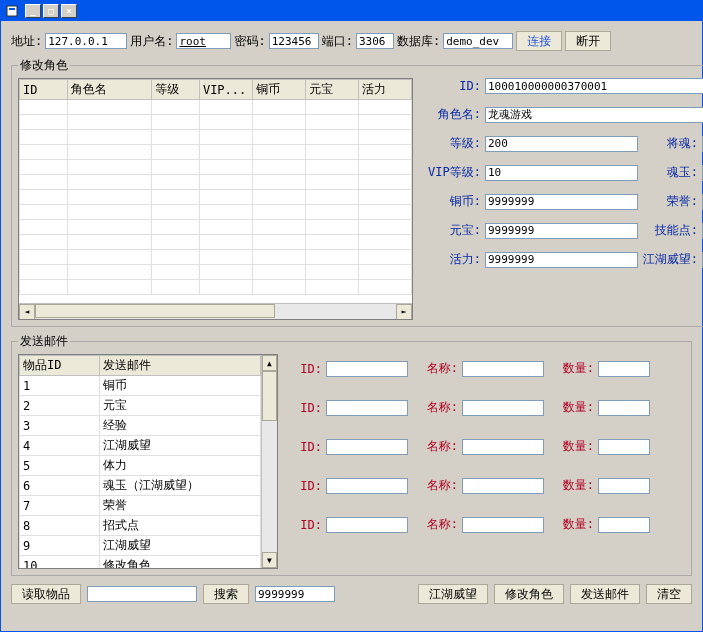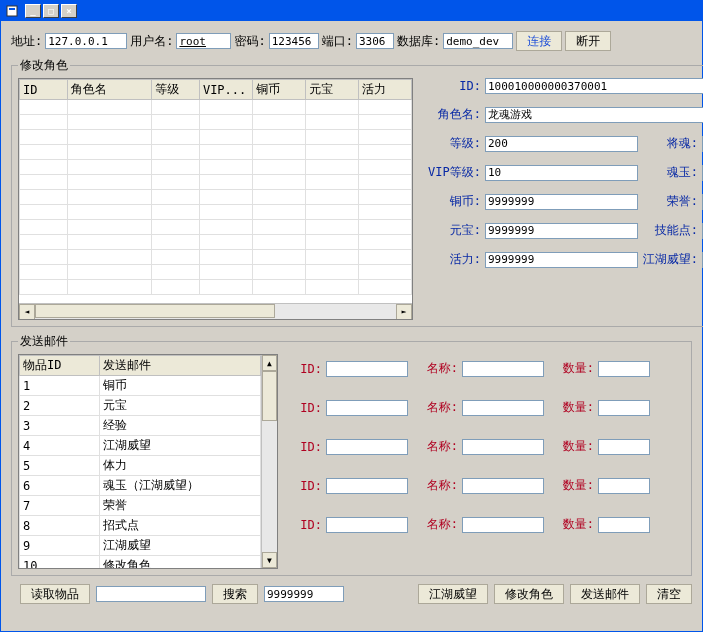--- a/index.html
+++ b/index.html
@@ -34,21 +34,21 @@
 .mailpane { display: flex; gap: 8px; }
 .itemgrid { width: 260px; height: 215px; background: #fff; border: 1px solid #808080; position: relative; overflow: hidden; }
 .vscroll { position: absolute; top: 0; right: 0; bottom: 0; width: 16px; background: #e8e8e8; border-left: 1px solid #c0c0c0; display: flex; flex-direction: column; }
 .vscroll .sbtn { height: 16px; background: #ece9d8; border: 1px solid #aca899; display: flex; align-items: center; justify-content: center; font-size: 8px; }
 .vscroll .track { flex: 1; position: relative; }
 .vscroll .thumb { position: absolute; top: 0; left: 0; right: 0; height: 50px; background: #ece9d8; border: 1px solid #aca899; }
 .mailform { flex: 1; }
 .mrow { display: flex; align-items: center; gap: 4px; margin-bottom: 22px; margin-top: 6px; }
 .mrow .lblred { width: 36px; }
 .mrow input { width: 82px; }
-.bottombar { display: flex; align-items: center; gap: 6px; margin-top: 8px; margin-left: 9px; }
+.bottombar { display: flex; align-items: center; gap: 6px; margin-top: 8px; }
 .bottombar .sp { flex: 1; }
 </style>
 </head>
 <body>
 
 <div class="window">
   <div class="titlebar">
     <span class="icon">
       <svg viewBox="0 0 14 14" width="14" height="14">
           <rect x="2" y="2" width="10" height="10" fill="#fff" stroke="#333"></rect>

